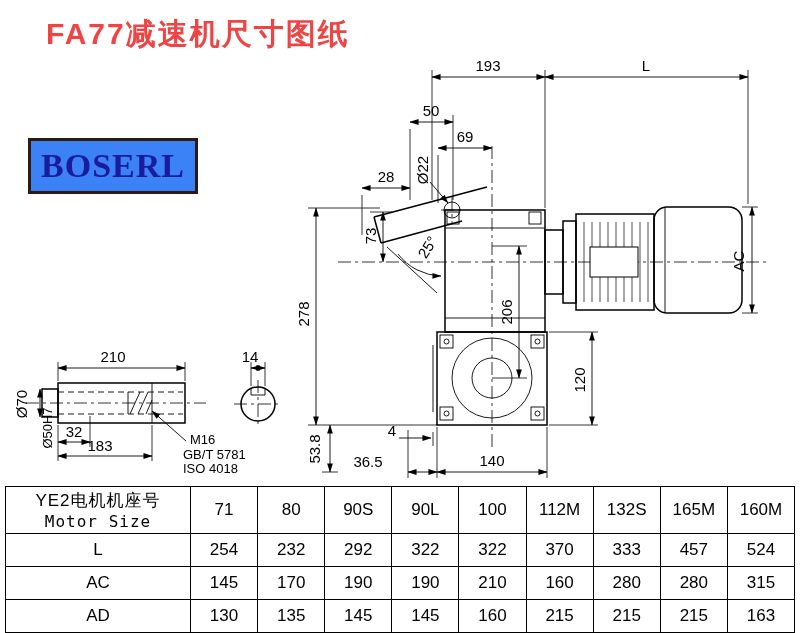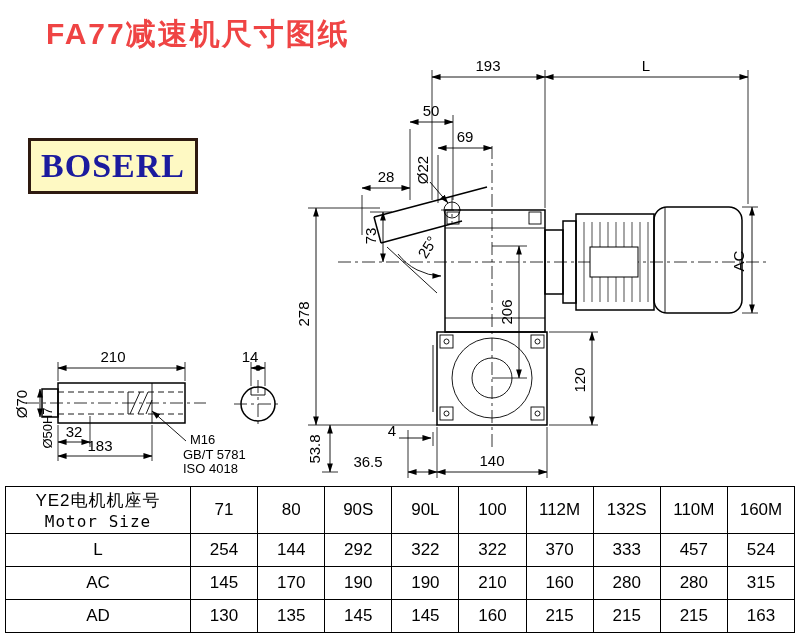--- a/index.html
+++ b/index.html
@@ -8,21 +8,21 @@
     font-family:"Liberation Sans",sans-serif;overflow:hidden;color:#000;
   }
   .page-title{
     position:absolute;left:46px;top:14px;margin:0;
     font-size:30px;font-weight:700;letter-spacing:2px;color:#ef4444;
     font-family:"Liberation Sans",sans-serif;
   }
   .logo-box{
     position:absolute;left:28px;top:138px;width:164px;height:50px;
     border:3px solid #2e1a10;display:flex;align-items:center;justify-content:center;
-    background:#fef9c3;
+    background:#3b82f6;
   }
   .logo-text{
     font-family:"Liberation Serif",serif;font-size:34px;font-weight:700;
     color:#1b1b9e;letter-spacing:1px;line-height:1;
   }
   svg{position:absolute;left:0;top:0;}
   svg text{font-family:"Liberation Sans",sans-serif;font-size:15px;fill:#000;text-anchor:middle;}
   svg text.sm{font-size:13px;}
   svg text.lft{text-anchor:start;}
   .ol{fill:none;stroke:#000;stroke-width:1.5;}
@@ -236,27 +236,27 @@
       <div class="hdr-cn">YE2电机机座号</div>
       <div class="hdr-en">Motor Size</div>
     </td>
     <td>71</td>
     <td>80</td>
     <td>90S</td>
     <td>90L</td>
     <td>100</td>
     <td>112M</td>
     <td>132S</td>
-    <td>110M</td>
+    <td>165M</td>
     <td>160M</td>
   </tr>
   <tr>
     <td class="rowlab">L</td>
     <td>254</td>
-    <td>144</td>
+    <td>232</td>
     <td>292</td>
     <td>322</td>
     <td>322</td>
     <td>370</td>
     <td>333</td>
     <td>457</td>
     <td>524</td>
   </tr>
   <tr>
     <td class="rowlab">AC</td>

